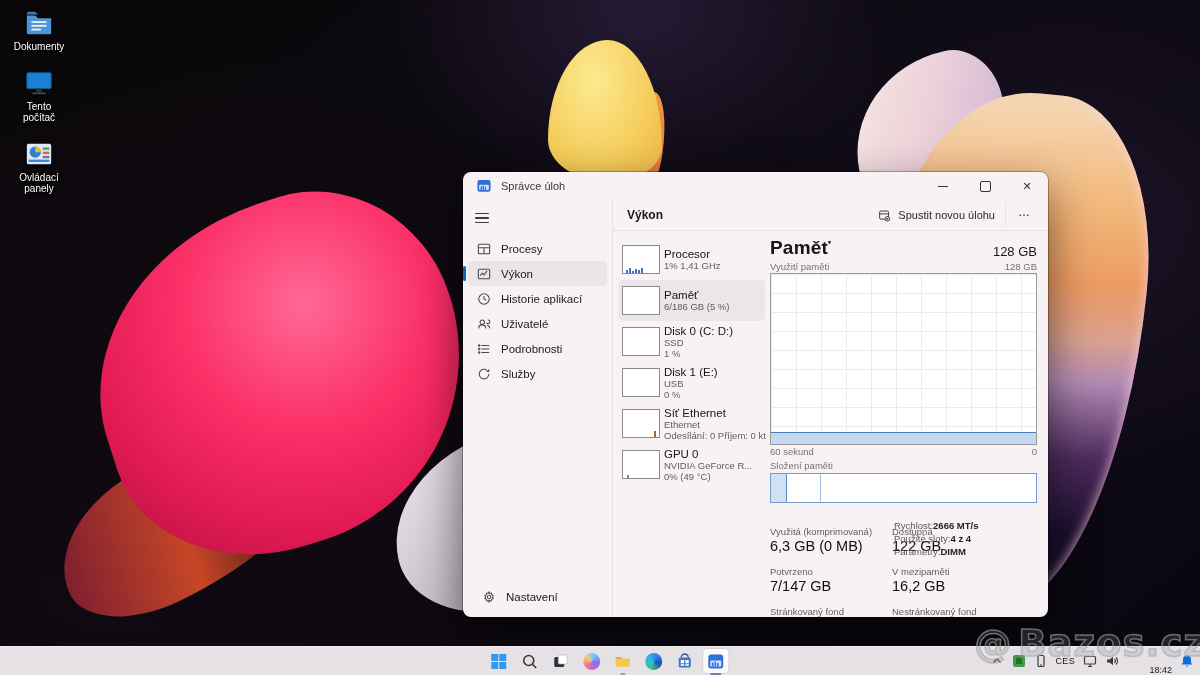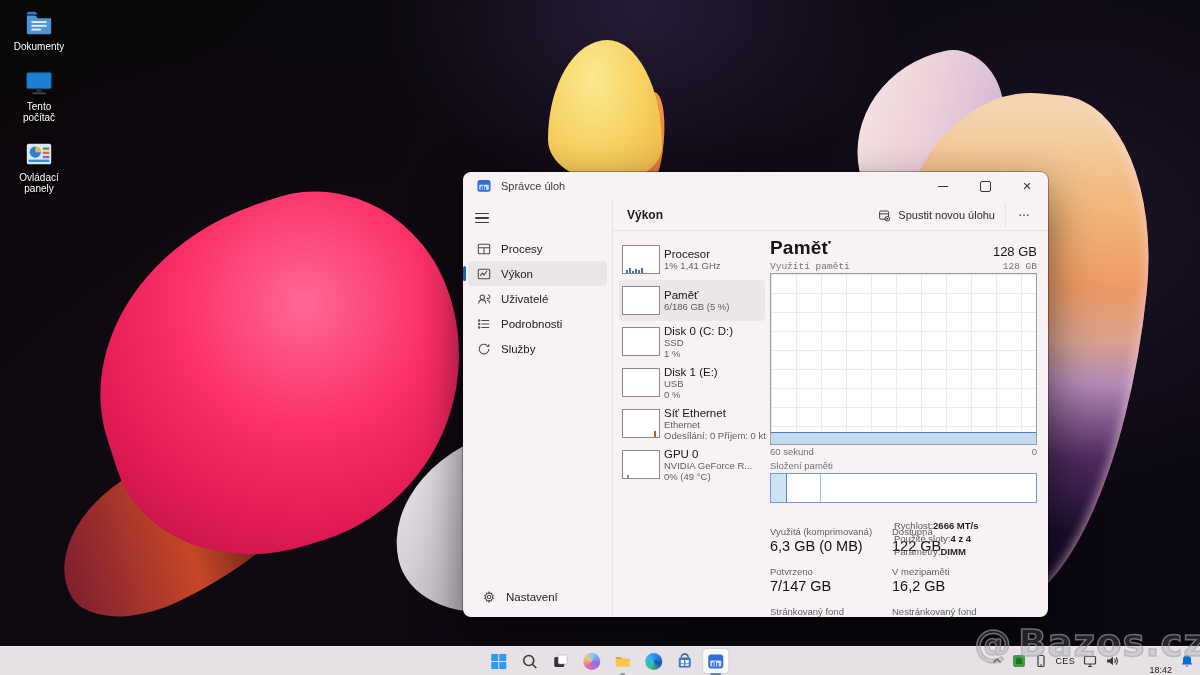--- a/index.html
+++ b/index.html
@@ -86,21 +86,21 @@
   .thumb .spark{position:absolute;bottom:0;display:flex;align-items:flex-end;gap:1px;}
   .spark i{display:block;width:2px;background:#3b78c0;}
   .ptxt{display:flex;flex-direction:column;justify-content:center;min-width:0;}
   .pname{font-size:11.5px;color:#161616;white-space:nowrap;}
   .psub{font-size:9.5px;color:#5d5d5d;white-space:nowrap;line-height:11px;}
   
   .detail{flex:1;padding:6px 11px 0 3px;position:relative;min-width:0;}
   .dtr{display:flex;align-items:flex-end;}
   .dtitle{font-size:19px;font-weight:700;color:#161616;letter-spacing:.2px;}
   .dcap{margin-left:auto;font-size:13px;color:#161616;}
-  .lblrow{display:flex;font-size:9.5px;color:#737373;margin-top:2px;font-family:Liberation Mono, monospace;}
+  .lblrow{display:flex;font-size:9.5px;color:#737373;margin-top:2px;}
   .lblrow .r{margin-left:auto;}
   .graph{height:170px;margin-top:1px;background:#fff;border:1px solid #9a9a9a;position:relative;
     background-image:
       repeating-linear-gradient(to right,#ebebeb 0 1px,transparent 1px 25px),
       repeating-linear-gradient(to bottom,#ebebeb 0 1px,transparent 1px 19px);}
   .memstrip{position:absolute;left:0;right:0;bottom:0;background:#c3d9f0;border-top:1.5px solid #4d7cb8;}
   .axisrow{display:flex;font-size:9.5px;color:#737373;margin-top:1px;}
   .axisrow .r{margin-left:auto;}
   .complbl{font-size:9.5px;color:#737373;margin-top:3px;}
   .compbar{height:28px;margin-top:2px;border:1px solid #6f9bd1;background:#fff;display:flex;}
@@ -224,20 +224,27 @@
               <path d="M1.5 6.5 h13 M8 6.5 V13.5"></path>
             </svg>
           <span>Procesy</span>
         </div>
         <div class="nav-item sel">
           <svg viewBox="0 0 16 16">
               <rect x="1.5" y="2.5" width="13" height="11" rx="1.5"></rect>
               <path d="M3.5 10 l2.5-3 2 2 3.5-4.5"></path>
             </svg>
           <span>Výkon</span>
+        </div>
+        <div class="nav-item">
+          <svg viewBox="0 0 16 16">
+              <circle cx="8" cy="8" r="6"></circle>
+              <path d="M8 4.5 V8 l2.5 1.5"></path>
+            </svg>
+          <span>Historie aplikací</span>
         </div>
         <div class="nav-item">
           <svg viewBox="0 0 16 16">
               <circle cx="6" cy="6" r="2.5"></circle>
               <path d="M2 13 a4 4 0 0 1 8 0"></path>
               <path d="M11 6.5 a2 2 0 1 0 1.5 -3"></path>
               <path d="M11.5 9.5 a3.5 3.5 0 0 1 3 3.5"></path>
             </svg>
           <span>Uživatelé</span>
         </div>

